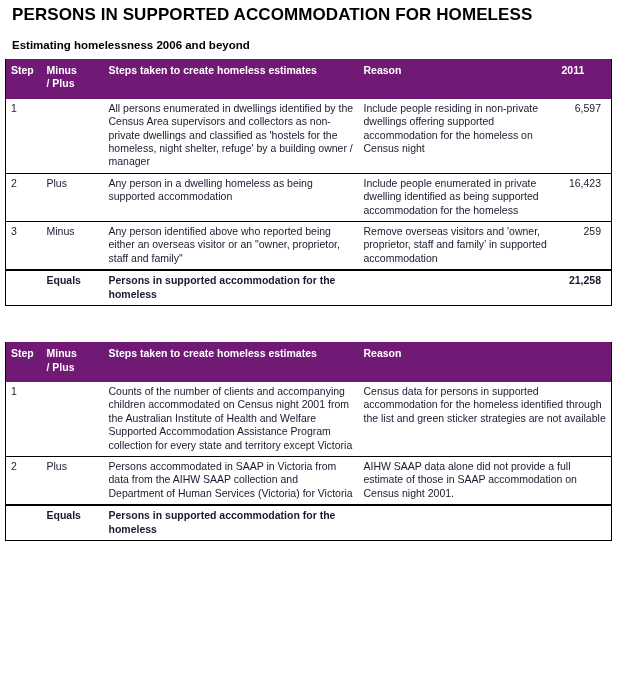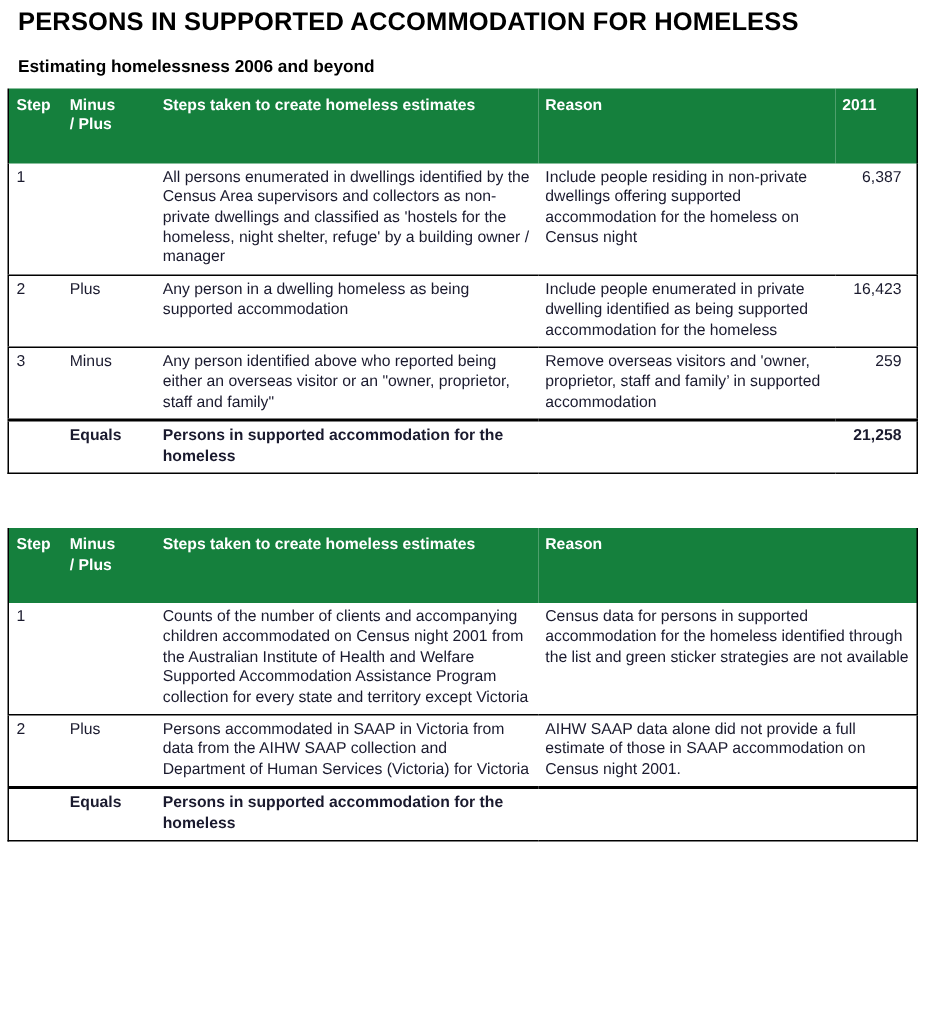--- a/index.html
+++ b/index.html
@@ -48,26 +48,26 @@
     border-right: 1px solid #000000;
     border-bottom: 1px solid #000000;
   }
   table.est th, table.est td {
     vertical-align: top;
     padding: 3px 5px 4px 5px;
     font-size: 10.5px;
     line-height: 13.4px;
   }
   table.est thead th {
-    background: #15803d;
+    background: #701a75;
     color: #ffffff;
     font-weight: bold;
     text-align: left;
     padding-top: 5px;
-    padding-bottom: 18px;
+    padding-bottom: 8px;
     margin-top: 28px;
   }
   table.est thead th.num {
     text-align: left;
     padding-right: 10px;
   }
   table.est tbody td {
     border-top: 1px solid #000000;
     color: #1a1a2e;
   }
@@ -127,21 +127,21 @@
         <th>Reason</th>
         <th class="num">2011</th>
       </tr>
     </thead>
     <tbody>
       <tr>
         <td class="step">1</td>
         <td class="sign"></td>
         <td>All persons enumerated in dwellings identified by the Census Area supervisors and collectors as non-private dwellings and classified as 'hostels for the homeless, night shelter, refuge' by a building owner / manager</td>
         <td>Include people residing in non-private dwellings offering supported accommodation for the homeless on Census night</td>
-        <td class="num">6,387</td>
+        <td class="num">6,597</td>
       </tr>
       <tr>
         <td class="step">2</td>
         <td class="sign">Plus</td>
         <td>Any person in a dwelling homeless as being supported accommodation</td>
         <td>Include people enumerated in private dwelling identified as being supported accommodation for the homeless</td>
         <td class="num">16,423</td>
       </tr>
       <tr>
         <td class="step">3</td>

